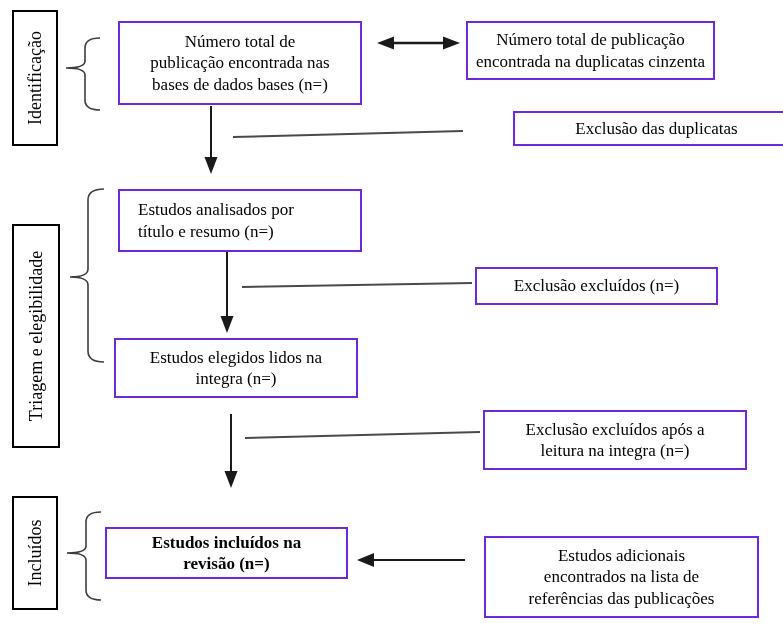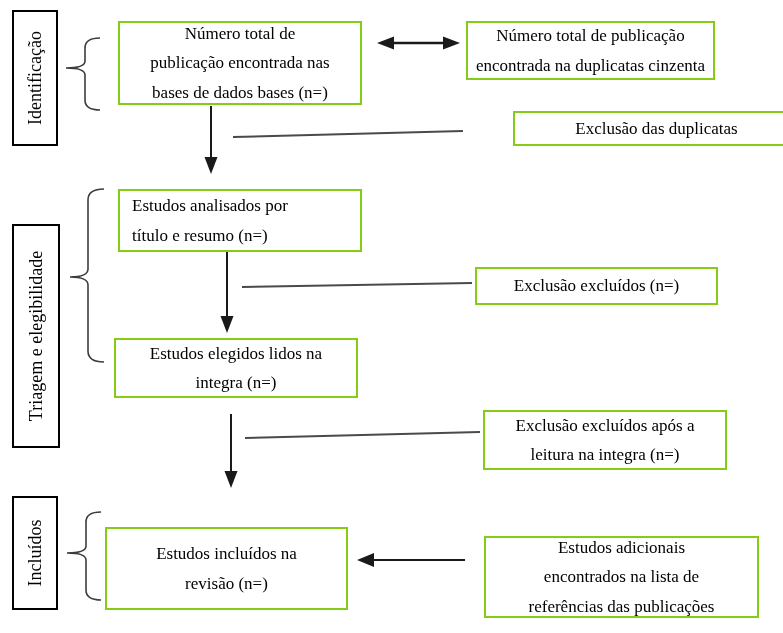--- a/index.html
+++ b/index.html
@@ -19,36 +19,35 @@
   .connectors {
     position: absolute;
     left: 0;
     top: 0;
     width: 783px;
     height: 633px;
   }
   .flow-box {
     position: absolute;
     box-sizing: border-box;
-    border: 2px solid #84cc16;
+    border: 2px solid #6d28d9;
     background: #ffffff;
     display: flex;
     flex-direction: column;
     justify-content: center;
     align-items: center;
     text-align: center;
     font-size: 17px;
     line-height: 21.5px;
-    gap: 8px;
   }
   .flow-box .line { white-space: nowrap; }
   .flow-box.align-left {
     align-items: flex-start;
     text-align: left;
-    padding-left: 12px;
+    padding-left: 18px;
   }
   .stage-box {
     position: absolute;
     box-sizing: border-box;
     border: 2px solid #000000;
     background: #ffffff;
   }
   .stage-box .vtext {
     position: absolute;
     left: 50%;
@@ -63,22 +62,22 @@
   .stage-triagem       { left: 12px; top: 224px; width: 48px; height: 224px; }
   .stage-incluidos     { left: 12px; top: 496px; width: 46px; height: 114px; }
 
   
   .box-databases  { left: 118px; top: 21px;  width: 244px; height: 84px; }
   .box-grey       { left: 466px; top: 21px;  width: 249px; height: 59px; }
   .box-duplicates { left: 469px; top: 111px; width: 287px; height: 35px; margin-left: 44px; }
   .box-screened   { left: 118px; top: 189px; width: 244px; height: 63px; }
   .box-excluded   { left: 475px; top: 267px; width: 243px; height: 38px; }
   .box-fulltext   { left: 114px; top: 338px; width: 244px; height: 60px; }
-  .box-excl-full  { left: 483px; top: 410px; width: 244px; height: 60px; }
-  .box-included   { left: 105px; top: 527px; width: 243px; height: 83px; }
+  .box-excl-full  { left: 483px; top: 410px; width: 264px; height: 60px; }
+  .box-included   { left: 105px; top: 527px; width: 243px; height: 52px; font-weight: bold; }
   .box-additional { left: 484px; top: 536px; width: 275px; height: 82px; }
 </style>
 </head>
 <body>
 
 <div class="canvas">
 
   <svg class="connectors" viewBox="0 0 783 633" xmlns="http://www.w3.org/2000/svg">
 
     <path d="M 100,38 Q 85,38 85,48 L 85,61 Q 85,68 66,68 Q 85,68 85,75 L 85,100 Q 85,110 100,110" fill="none" stroke="#3d3d3d" stroke-width="1.6"></path>

